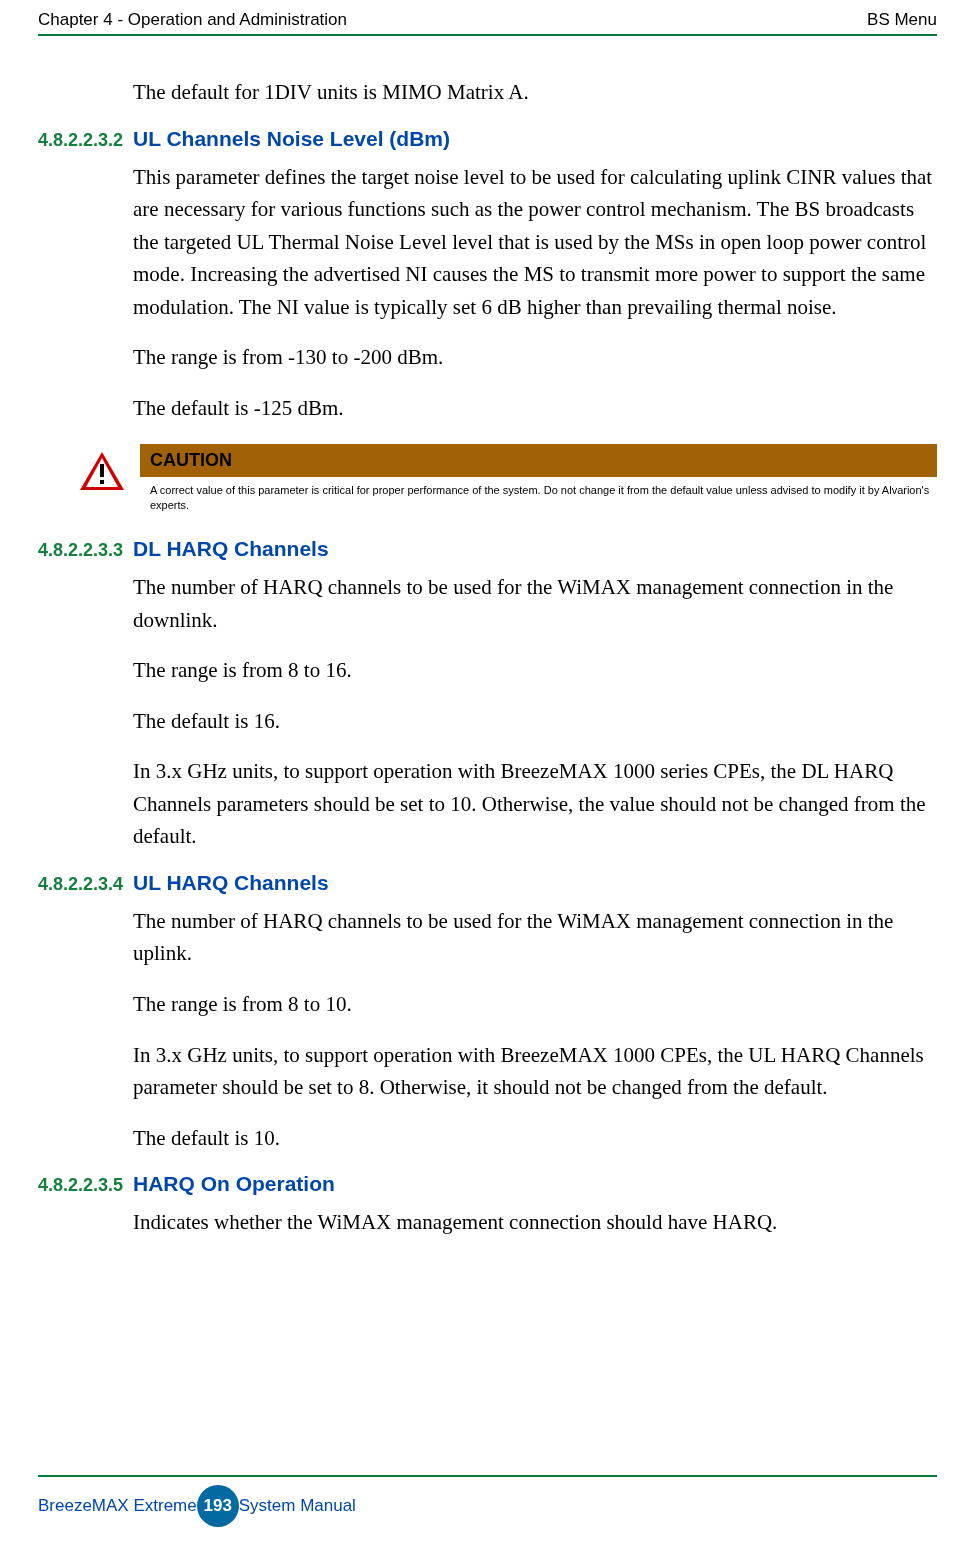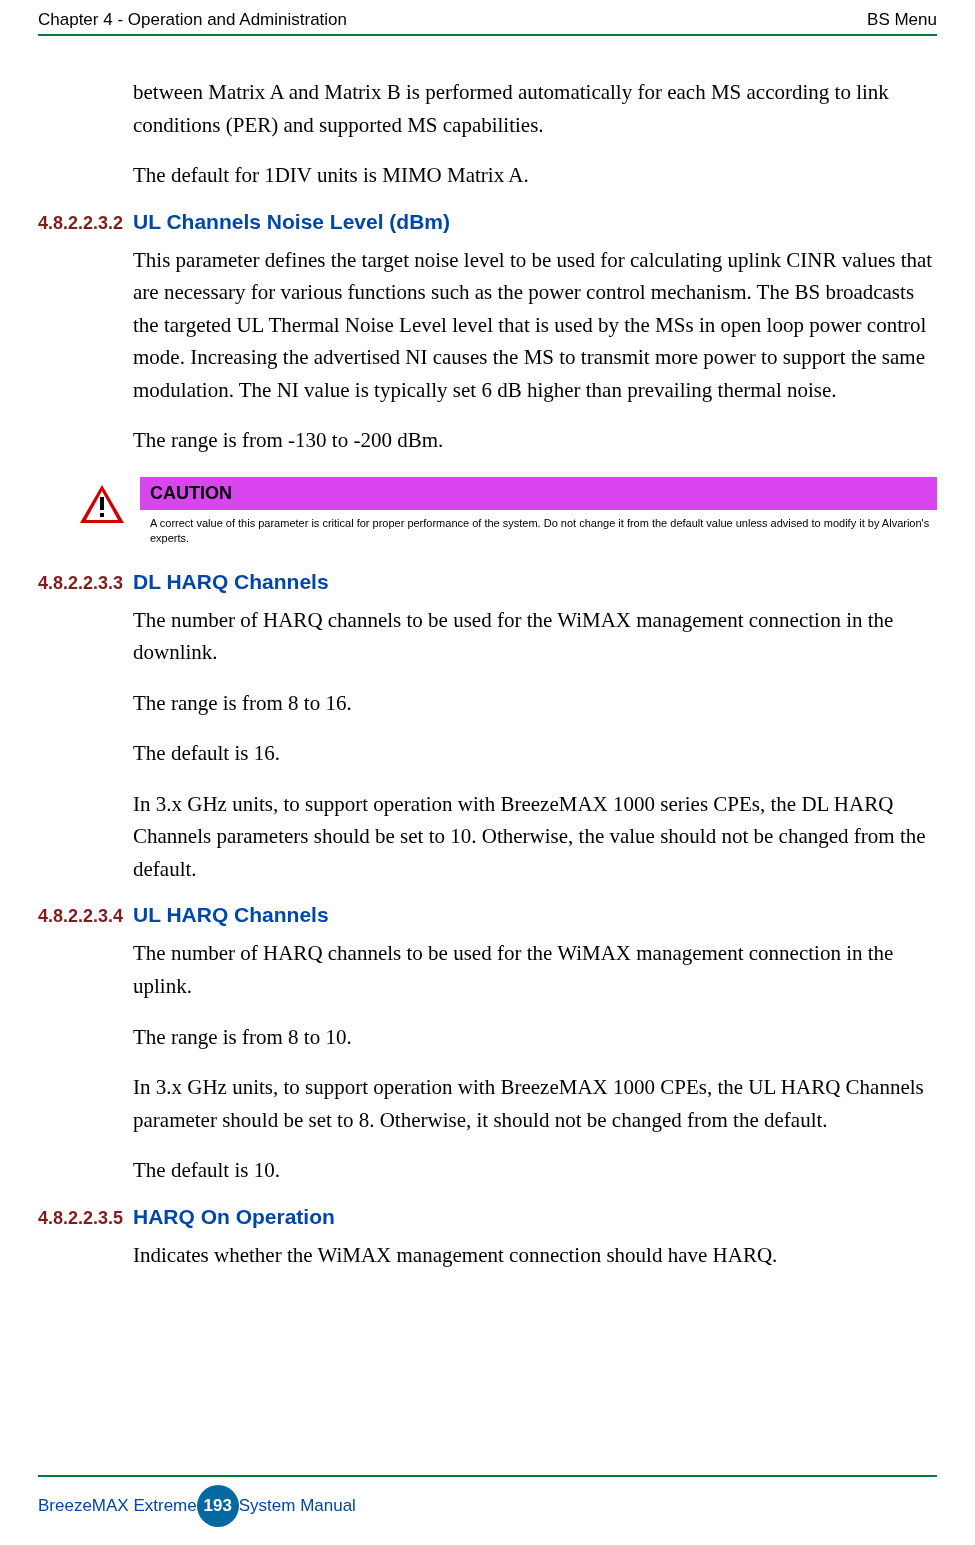--- a/index.html
+++ b/index.html
@@ -3,26 +3,26 @@
 <meta charset="utf-8">
 <style>
   * { box-sizing: border-box; margin: 0; padding: 0; }
   html, body { width: 975px; height: 1545px; background: #fff; font-family: Georgia, 'Times New Roman', serif; color: #000; }
   .page { position: relative; width: 975px; height: 1545px; padding: 0 38px; }
   .header { display: flex; justify-content: space-between; font-family: Arial, Helvetica, sans-serif; font-size: 17px; color: #000; padding-top: 10px; }
   .rule-green { border: 0; border-top: 2px solid #0a7a3a; margin-top: 4px; }
   .content { padding-top: 40px; padding-bottom: 40px; }
   .body-para { font-size: 21px; line-height: 1.55; margin-left: 95px; margin-right: 0; margin-bottom: 18px; }
   .section-row { display: flex; align-items: baseline; margin-top: 14px; margin-bottom: 10px; }
-  .section-num { width: 95px; flex: 0 0 95px; font-family: Arial, Helvetica, sans-serif; font-weight: bold; font-size: 18px; color: #7f1d1d; }
+  .section-num { width: 95px; flex: 0 0 95px; font-family: Arial, Helvetica, sans-serif; font-weight: bold; font-size: 18px; color: #15803d; }
   .section-title { font-family: Arial, Helvetica, sans-serif; font-weight: bold; font-size: 21px; color: #0047ab; }
   .callout { display: flex; align-items: flex-start; margin: 20px 0 24px 40px; }
   .callout-icon { width: 48px; flex: 0 0 48px; margin-right: 14px; margin-top: 6px; }
   .callout-body { flex: 1; font-family: Arial, Helvetica, sans-serif; }
-  .callout-head { background: #d946ef; font-weight: bold; font-size: 18px; padding: 6px 10px; margin-bottom: 6px; }
+  .callout-head { background: #a16207; font-weight: bold; font-size: 18px; padding: 6px 10px; margin-bottom: 6px; }
   .callout-text { font-size: 11px; line-height: 1.35; padding: 0 4px 0 10px; }
   .footer { position: absolute; left: 0; right: 0; bottom: 18px; padding: 0 38px; }
   .footer-rule { border: 0; border-top: 2px solid #0a7a3a; margin-bottom: 8px; }
   .footer-row { display: flex; justify-content: flex-start; align-items: center; font-family: Arial, Helvetica, sans-serif; font-size: 17px; }
   .footer-left { color: #0047ab; }
   .footer-right { color: #0047ab; }
   .page-num-badge { display: inline-block; width: 42px; height: 42px; border-radius: 50%; background: #0369a1; color: #fff; font-weight: bold; font-size: 17px; line-height: 42px; text-align: center; }
 </style>
 </head>
 <body>
@@ -30,29 +30,29 @@
 <div class="page">
 
   <div class="header">
     <span>Chapter 4 - Operation and Administration</span>
     <span>BS Menu</span>
   </div>
   <hr class="rule-green">
 
   <div class="content">
 
-    <p class="body-para">between Matrix A and Matrix B is performed automatically for each MS according to link conditions (PER) and supported MS capabilities.</p>
     <p class="body-para">The default for 1DIV units is MIMO Matrix A.</p>
 
     <div class="section-row">
       <span class="section-num">4.8.2.2.3.2</span>
       <span class="section-title">UL Channels Noise Level (dBm)</span>
     </div>
     <p class="body-para">This parameter defines the target noise level to be used for calculating uplink CINR values that are necessary for various functions such as the power control mechanism. The BS broadcasts the targeted UL Thermal Noise Level level that is used by the MSs in open loop power control mode. Increasing the advertised NI causes the MS to transmit more power to support the same modulation. The NI value is typically set 6 dB higher than prevailing thermal noise.</p>
     <p class="body-para">The range is from -130 to -200 dBm.</p>
+    <p class="body-para">The default is -125 dBm.</p>
 
     <div class="callout">
       <div class="callout-icon">
         <svg viewBox="0 0 48 42" width="48" height="42">
           <polygon points="24,2 46,40 2,40" fill="#d00000"></polygon>
           <polygon points="24,8 40,37 8,37" fill="#ffffff"></polygon>
           <rect x="22" y="14" width="4" height="13" fill="#000"></rect>
           <rect x="22" y="30" width="4" height="4" fill="#000"></rect>
         </svg>
       </div>

